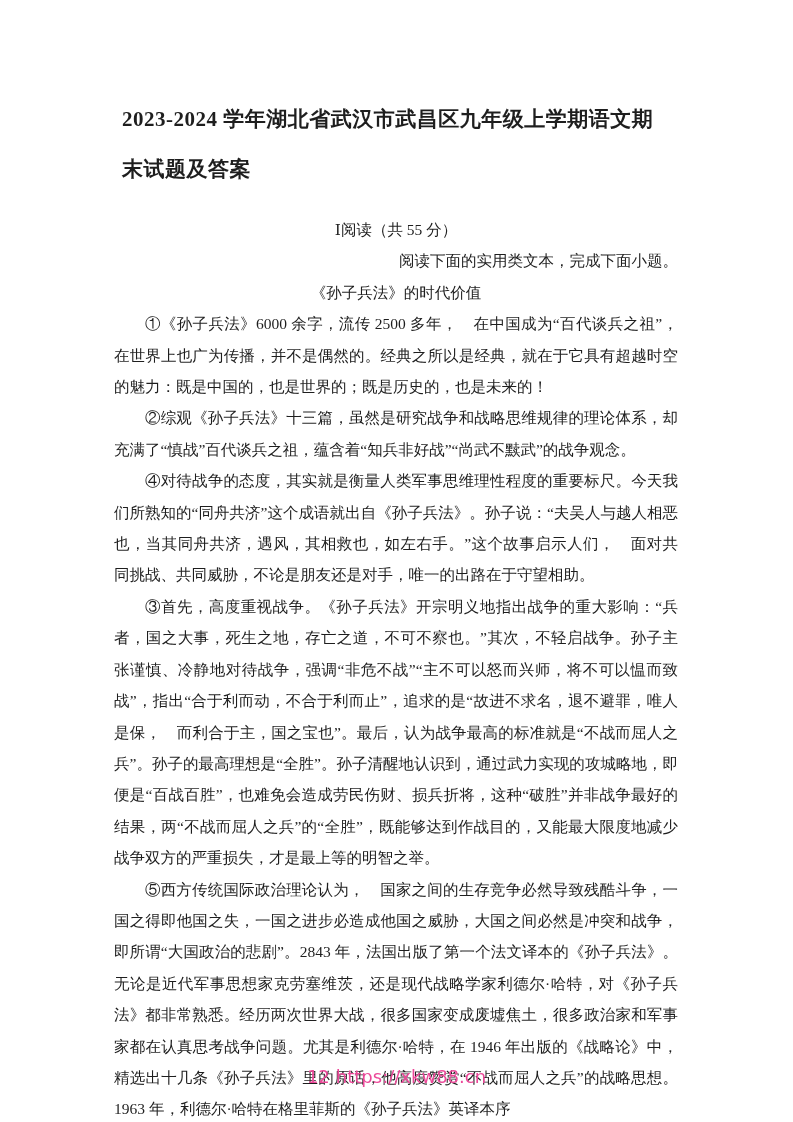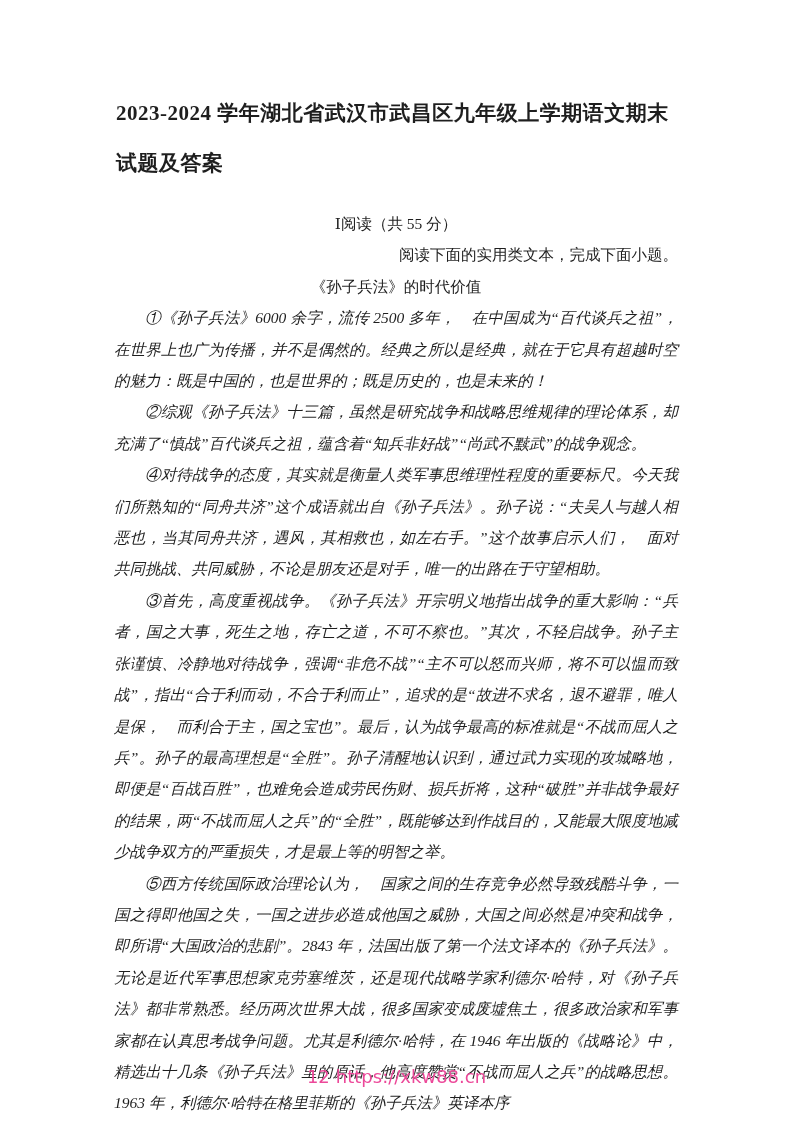--- a/index.html
+++ b/index.html
@@ -16,21 +16,21 @@
     font-family: "Liberation Serif", "DejaVu Serif", serif;
     color: #1e1e1e;
   }
   .content {
     position: absolute;
     left: 114px;
     top: 86px;
     width: 564px;
   }
   .doc-title {
-    margin: 2px;
+    margin: 8px;
     font-size: 21px;
     font-weight: 700;
     line-height: 50px;
     text-align: left;
     letter-spacing: 0.5px;
   }
   .body-text {
     font-size: 15.5px;
     line-height: 31.4px;
     margin-top: 20px;
@@ -40,21 +40,20 @@
     margin: 0;
   }
   .intro-line {
     text-align: right;
     margin: 0;
   }
   .para {
     margin: 0;
     text-align: justify;
     text-indent: 31px;
-    font-style: italic;
   }
   .article-title {
     font-weight: 400;
   }
   .footer {
     position: absolute;
     left: 0;
     right: 0;
     top: 1066px;
     text-align: center;

